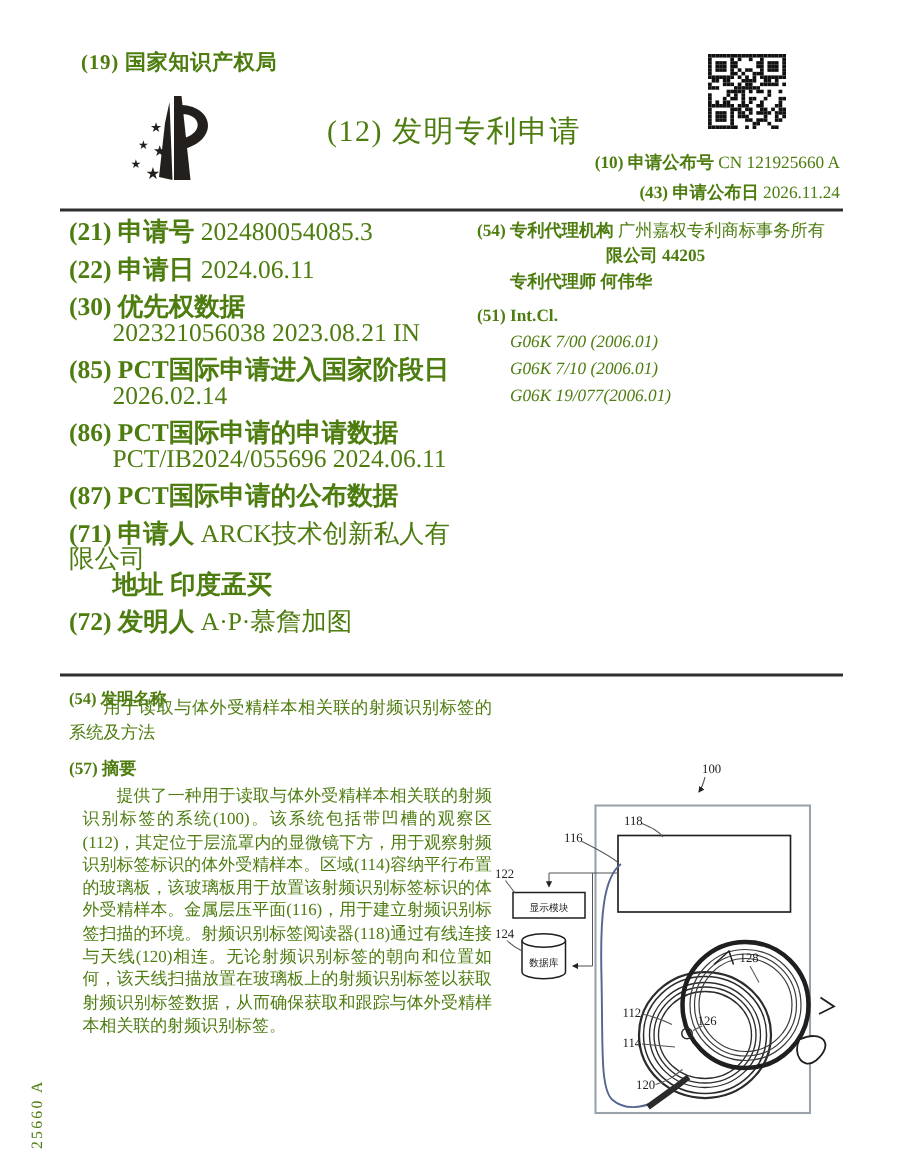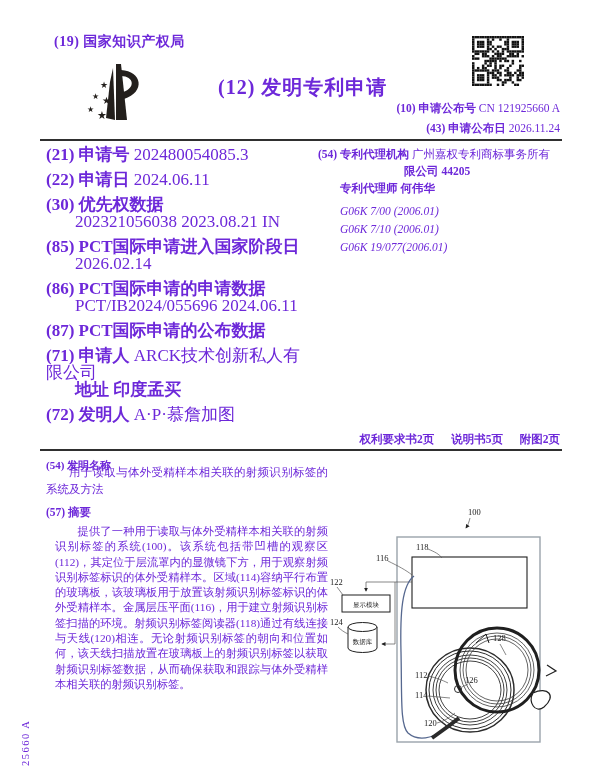--- a/index.html
+++ b/index.html
@@ -1,22 +1,22 @@
 <!DOCTYPE html>
 <html><head>
 <meta charset="utf-8">
 <style>
   html,body{margin:0;padding:0;background:#ffffff;}
   .page{position:relative;width:602px;height:770px;background:#fff;overflow:hidden;
-        font-family:"Liberation Serif","DejaVu Serif",serif;color:#6d28d9;}
+        font-family:"Liberation Serif","DejaVu Serif",serif;color:#4d7c0f;}
   .abs{position:absolute;}
   .b{font-weight:bold;}
   
   .office{left:54px;top:33px;font-size:14px;font-weight:bold;letter-spacing:.5px;}
-  .doctype{left:218px;top:74px;font-size:20px;font-weight:bold;letter-spacing:1px;}
+  .doctype{left:218px;top:74px;font-size:20px;font-weight:normal;letter-spacing:1px;}
   .pubno{right:42px;top:101px;font-size:11.5px;white-space:nowrap;}
   .pubdate{right:42px;top:121px;font-size:11.5px;white-space:nowrap;}
   .pub-val{font-family:"Liberation Serif","DejaVu Serif",serif;}
   .rule1{left:40px;top:139px;width:522px;height:2px;background:#2f2f2f;}
   .rule2{left:40px;top:449px;width:522px;height:2px;background:#2f2f2f;}
   
   .leftcol{left:46px;top:146px;width:268px;font-size:17px;line-height:17px;}
   .rightcol{left:318px;top:146px;width:248px;font-size:11.5px;line-height:17px;}
   .row{margin-bottom:8px;}
   .lbl{font-weight:bold;}
@@ -360,33 +360,29 @@
   </div>
 
   <div class="abs rightcol">
     <div>
       <span class="lbl">(54) 专利代理机构</span>
       <span class="val b">广州嘉权专利商标事务所有</span>
       <div class="indent2 b">限公司 44205</div>
     </div>
     <div class="agent">专利代理师 何伟华</div>
     <div>
+      <div class="lbl">(51) Int.Cl.</div>
       <div class="cls">
         <div>G06K 7/00 (2006.01)</div>
         <div>G06K 7/10 (2006.01)</div>
         <div>G06K 19/077(2006.01)</div>
       </div>
     </div>
   </div>
 
-  <div class="abs pagesline">
-    <span>权利要求书2页</span>
-    <span>说明书5页</span>
-    <span>附图2页</span>
-  </div>
 
   <div class="abs rule2"></div>
 
   <div class="abs sec54">(54) 发明名称</div>
   <div class="abs title54">用于读取与体外受精样本相关联的射频识别标签的系统及方法</div>
   <div class="abs sec57">(57) 摘要</div>
   <div class="abs abstract">提供了一种用于读取与体外受精样本相关联的射频识别标签的系统(100)。该系统包括带凹槽的观察区(112)，其定位于层流罩内的显微镜下方，用于观察射频识别标签标识的体外受精样本。区域(114)容纳平行布置的玻璃板，该玻璃板用于放置该射频识别标签标识的体外受精样本。金属层压平面(116)，用于建立射频识别标签扫描的环境。射频识别标签阅读器(118)通过有线连接与天线(120)相连。无论射频识别标签的朝向和位置如何，该天线扫描放置在玻璃板上的射频识别标签以获取射频识别标签数据，从而确保获取和跟踪与体外受精样本相关联的射频识别标签。</div>
 
   <div class="abs figure">
     <svg viewBox="0 0 274 272" width="274" height="272">

